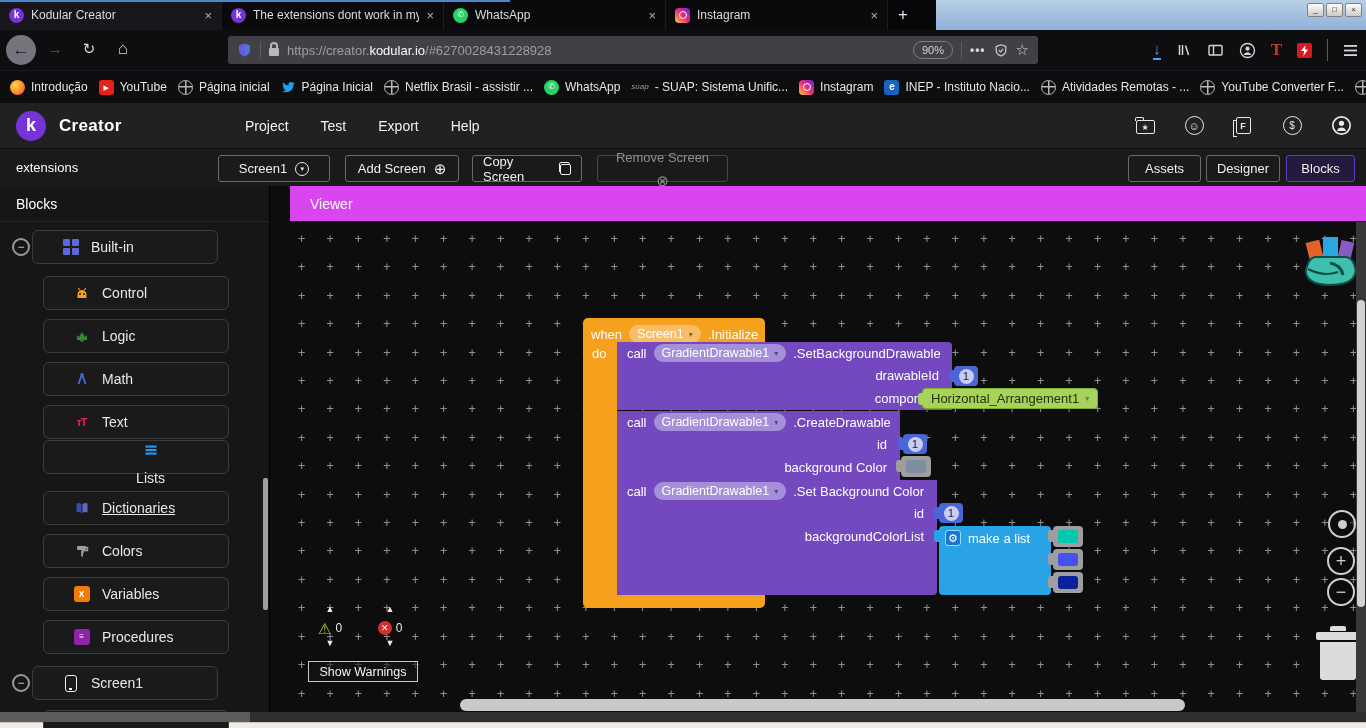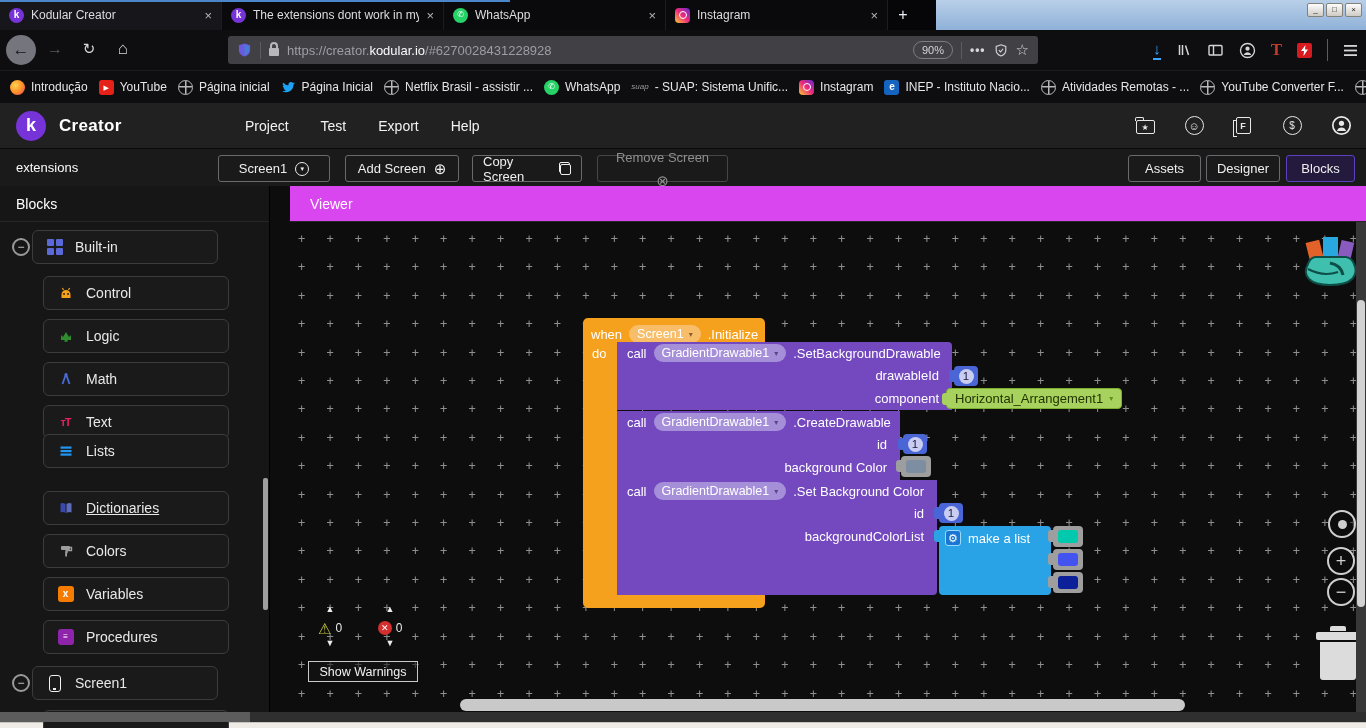--- a/index.html
+++ b/index.html
@@ -92,21 +92,21 @@
   .copy-ico::before{content:"";position:absolute;left:0;top:0;width:9px;height:9px;border:1.3px solid #efefef;border-radius:2px;}
   .copy-ico::after{content:"";position:absolute;right:0;bottom:0;width:9px;height:9px;border:1.3px solid #efefef;border-radius:2px;background:#1a1a1a;}
 
   
   .content{position:relative;height:526px;display:flex;}
   .sidebar{width:270px;background:#161616;position:relative;border-right:1px solid #000;flex:none;}
   .panel-head{height:36px;display:flex;align-items:center;padding-left:16px;font-size:14px;color:#fff;border-bottom:1px solid #262626;}
   .minusbtn{position:absolute;left:12px;width:18px;height:18px;border:2px solid #9a9a9a;border-radius:50%;color:#cfcfcf;
             display:flex;align-items:center;justify-content:center;font-size:12px;line-height:1;}
   .nodebox{position:absolute;height:34px;border:1px solid #3c3c3c;border-radius:6px;background:#1a1a1a;
-           display:flex;align-items:center;padding-left:13px;gap:12px;color:#e8e8e8;font-size:14px;}
+           display:flex;align-items:center;padding-left:29px;gap:12px;color:#e8e8e8;font-size:14px;}
   .nb-root{left:32px;width:186px;}
   .nb-cat{left:43px;width:186px;}
   .cat-ico{width:17px;height:17px;display:flex;align-items:center;justify-content:center;flex:none;font-size:13px;line-height:1;}
   .grid4{display:grid;grid-template-columns:7px 7px;grid-template-rows:7px 7px;gap:2px;}
   .grid4 i{background:#5a68d8;border-radius:1px;}
   .sq-ico{width:16px;height:16px;border-radius:3px;color:#fff;display:flex;align-items:center;justify-content:center;font-size:10px;font-weight:bold;}
   .phone-ico{width:12px;height:17px;border:1.8px solid #f0f0f0;border-radius:3px;position:relative;}
   .phone-ico::after{content:"";position:absolute;bottom:1px;left:3px;width:3px;height:1.5px;background:#f0f0f0;}
   .side-vscroll{position:absolute;right:1px;top:292px;width:5px;height:132px;background:#9e9e9e;border-radius:2px;}
 
@@ -424,21 +424,21 @@
               <path d="M8 3L4.5 13M8 3l3.5 10" stroke="#4a6cd9" stroke-width="1.8" fill="none"></path>
               <circle cx="8" cy="3.4" r="1.5" fill="#4a6cd9"></circle>
             </svg>
           </span>
         <span>Math</span>
       </div>
       <div class="nodebox nb-cat" style="top:219px;">
         <span class="cat-ico" style="color:#e91e63;font-weight:bold;font-size:11px;letter-spacing:-1px;">ᴛT</span>
         <span>Text</span>
       </div>
-      <div class="nodebox nb-cat" style="top:248px;">
+      <div class="nodebox nb-cat" style="top:254px;flex-direction:column;">
         <span class="cat-ico">
             <svg width="16" height="16" viewBox="0 0 16 16">
               <rect x="2.5" y="3.5" width="11" height="2.2" fill="#2196f3"></rect>
               <rect x="2.5" y="7" width="11" height="2.2" fill="#2196f3"></rect>
               <rect x="2.5" y="10.5" width="11" height="2.2" fill="#2196f3"></rect>
             </svg>
           </span>
         <span>Lists</span>
       </div>
       <div class="nodebox nb-cat" style="top:305px;text-decoration:underline;">
@@ -530,21 +530,21 @@
           <div class="paramrow">
               <span>drawableId</span>
             </div>
           <div class="paramrow">
               <span>component</span>
             </div>
         </div>
         <div class="valblk numblk plug" style="left:664px;top:144px;">
             <span class="numin">1</span>
           </div>
-        <div class="valblk greenblk plug" style="left:656px;top:166px;">
+        <div class="valblk greenblk plug" style="left:632px;top:166px;">
           <span>Horizontal_Arrangement1</span>
             <span class="dd-tri-g">▾</span>
         </div>
 
         <div class="blk purple" style="left:327px;top:189px;width:283px;height:69px;">
           <div class="callrow">
             <span>call</span>
             <span class="dd-pill pill-purple">
                 <span>GradientDrawable1</span>
                 <span class="dd-tri-p">▾</span>

